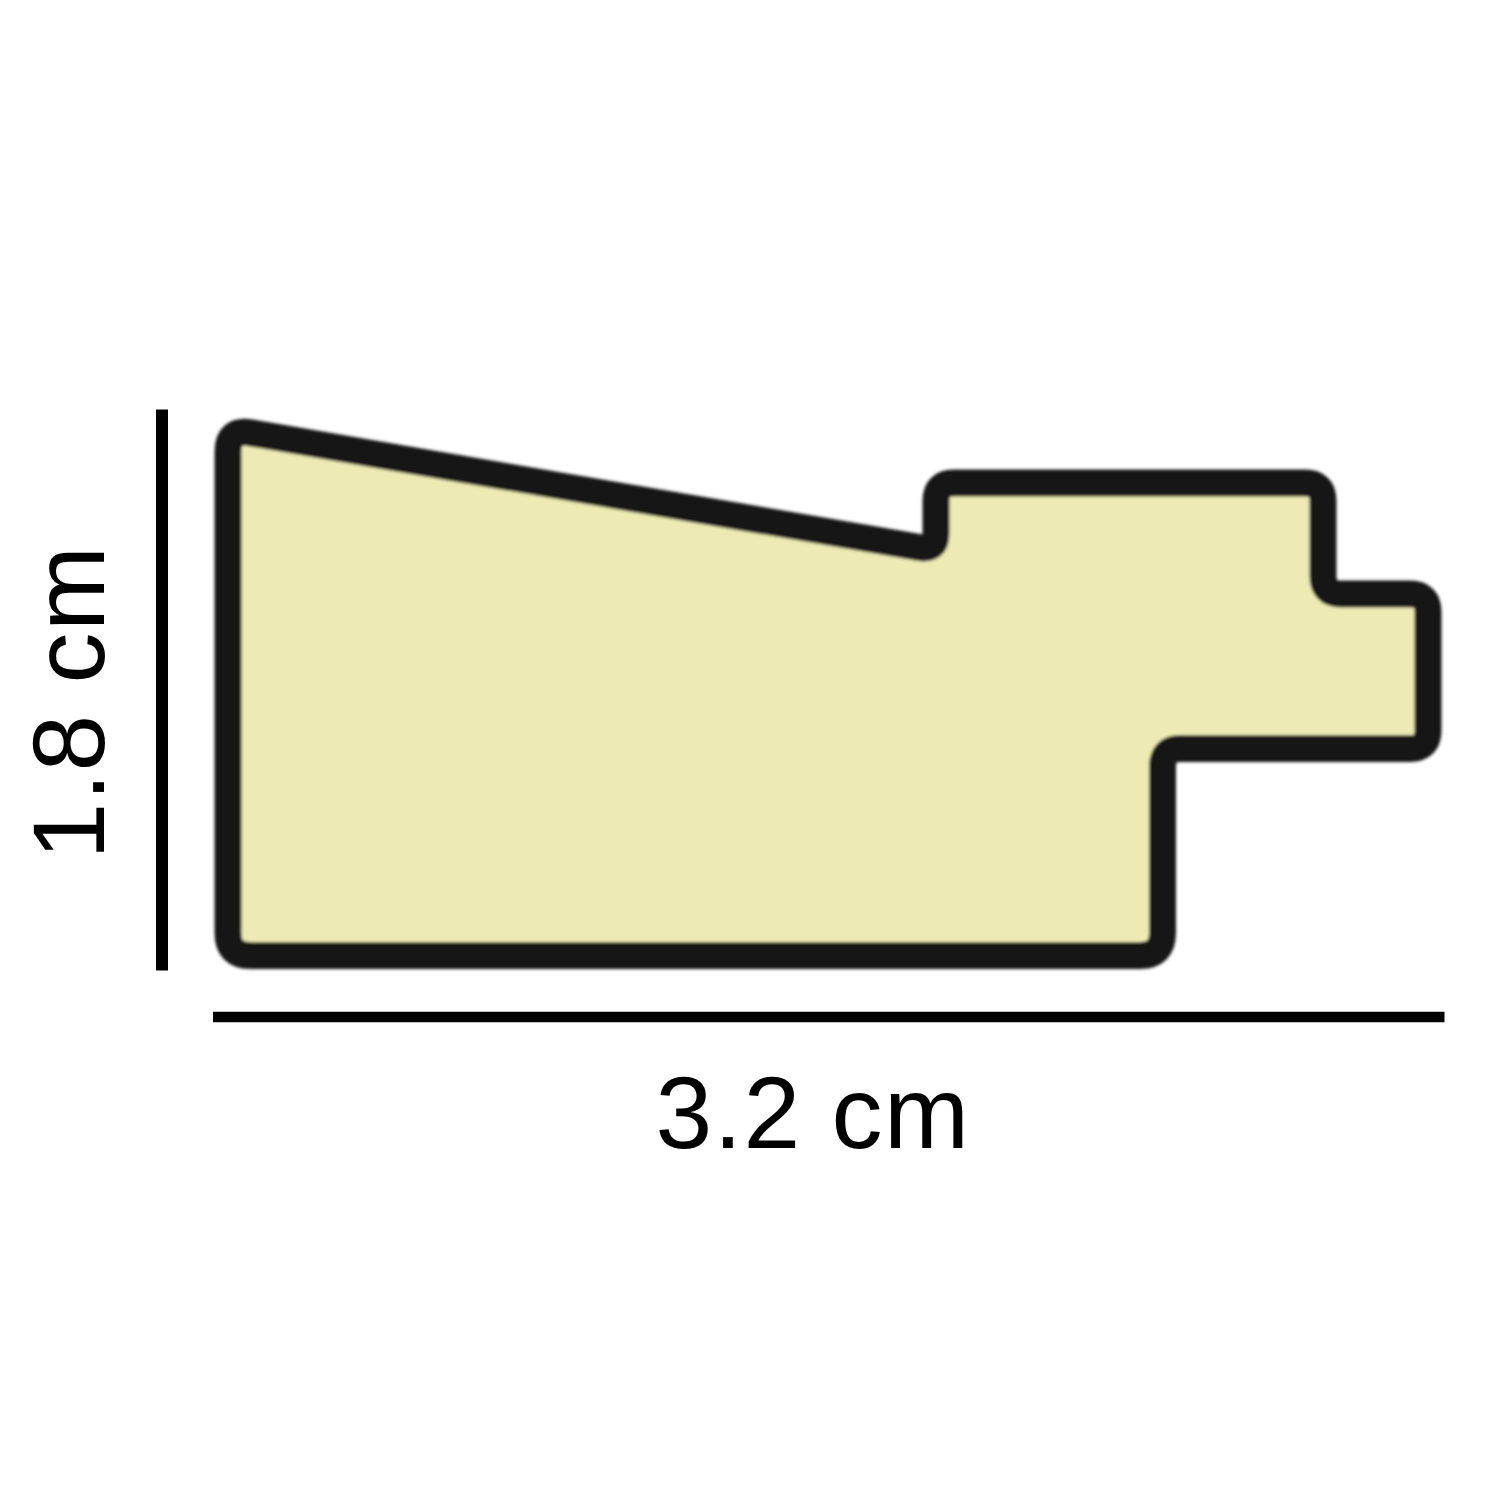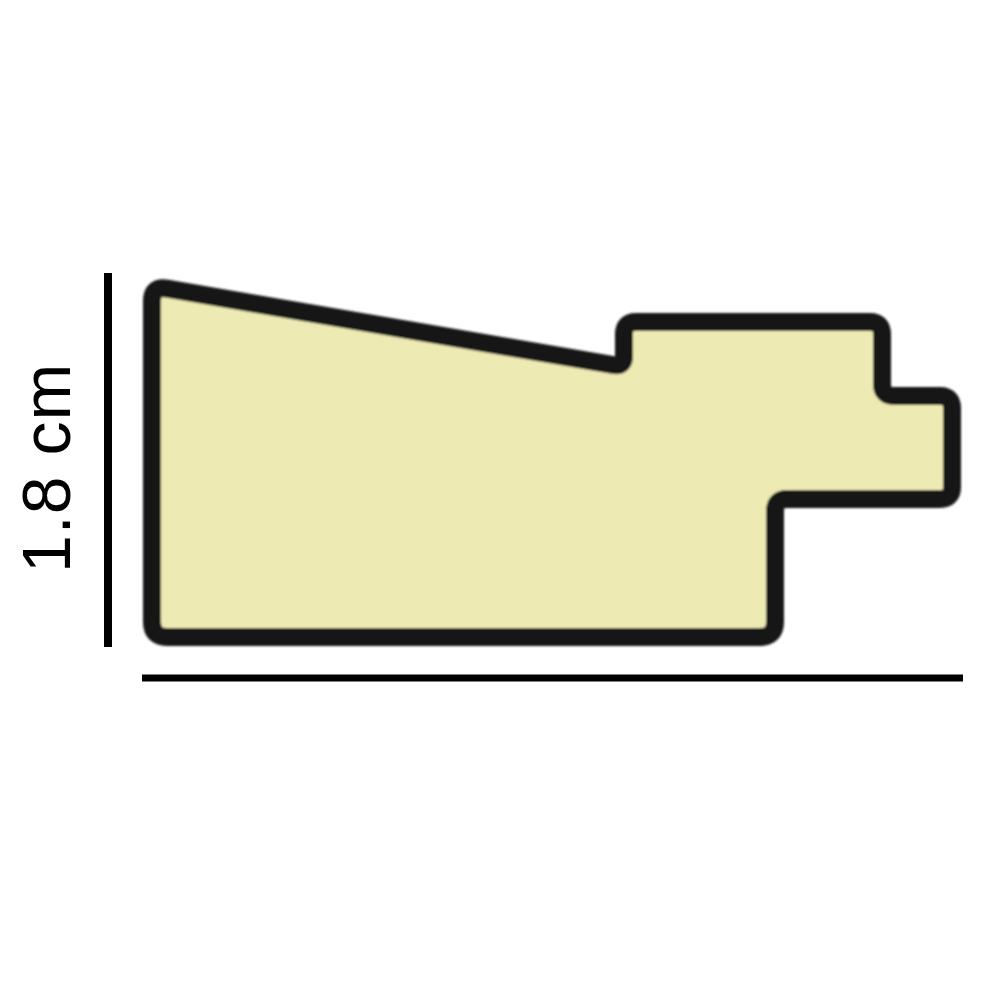--- a/index.html
+++ b/index.html
@@ -77,14 +77,15 @@
              Q 152 286 152 301
              Z" fill="#EDEAB4"></path>
 
     <line x1="108" y1="273" x2="108" y2="647" stroke-width="8" stroke="#000000"></line>
 
     <line x1="142" y1="678" x2="963" y2="678" stroke-width="7" stroke="#000000"></line>
   </svg>
 
   <div class="dim-label height">1.8 cm</div>
 
+  <div class="dim-label width">3.2 cm</div>
 
 </div>
 
 </body></html>

